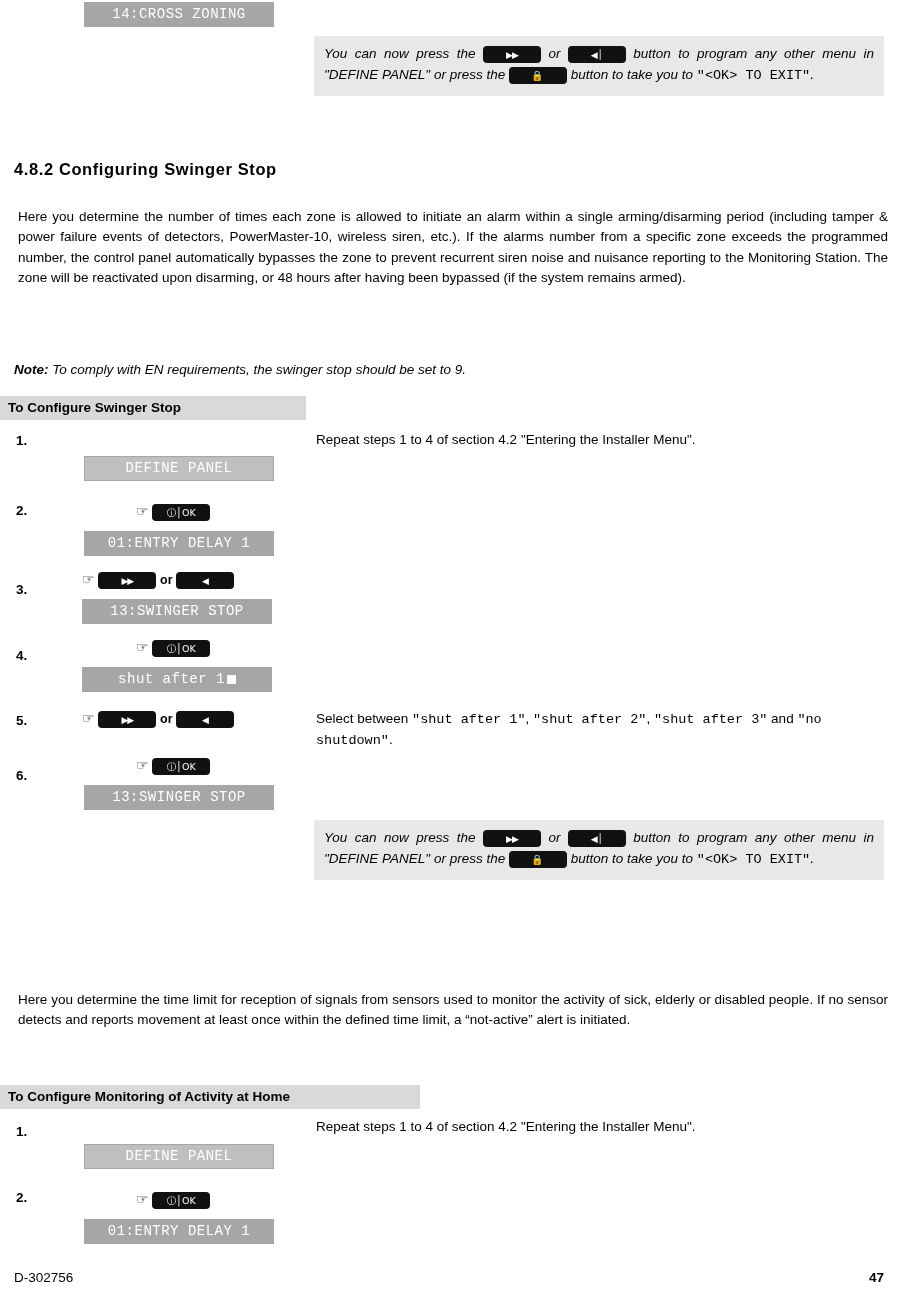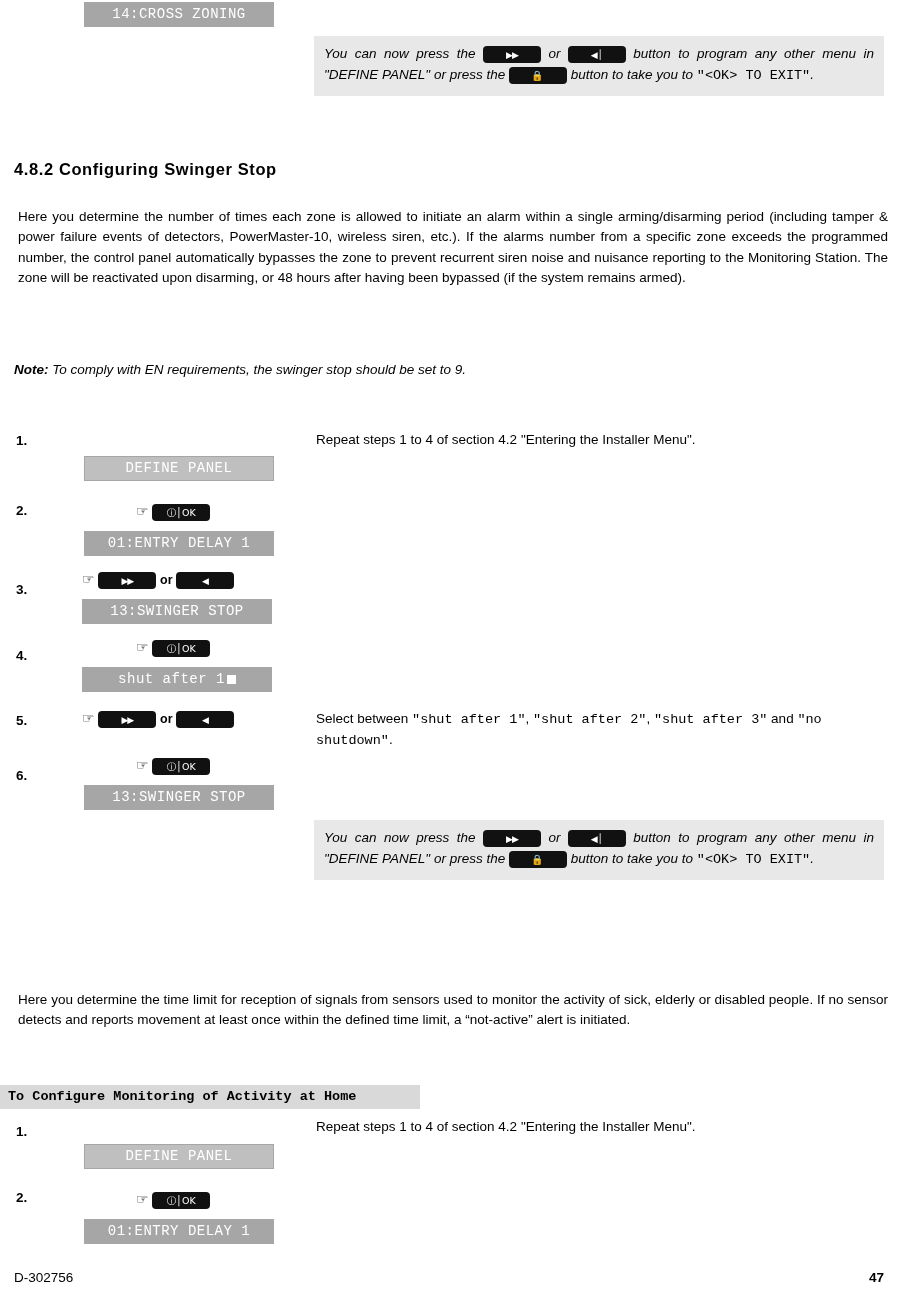--- a/index.html
+++ b/index.html
@@ -121,20 +121,21 @@
 
   <h2 class="section abs" style="left:14px; top:160px;">4.8.2 Configuring Swinger Stop</h2>
 
   <p class="body abs" style="left:14px; top:203px; width:870px;">Here you determine the number of times each zone is allowed to initiate an alarm within a single arming/disarming period (including tamper &amp; power failure events of detectors, PowerMaster-10, wireless siren, etc.). If the alarms number from a specific zone exceeds the programmed number, the control panel automatically bypasses the zone to prevent recurrent siren noise and nuisance reporting to the Monitoring Station. The zone will be reactivated upon disarming, or 48 hours after having been bypassed (if the system remains armed).</p>
 
 
   <div class="abs" style="left:14px; top:362px; width:870px;">
     <b style="font-style:italic;">Note:</b><i> To comply with EN requirements, the swinger stop should be set to 9.</i>
   </div>
 
+  <div class="abs banner" style="left:0px; top:396px; width:306px;">To Configure Swinger Stop</div>
 
   <div class="abs" style="left:316px; top:432px;">Repeat steps 1 to 4 of section 4.2 "Entering the Installer Menu".</div>
 
   <div class="abs step-num" style="left:16px; top:433px;">1.</div>
   <div class="abs" style="left:84px; top:456px;">
     <div class="lcd light">DEFINE PANEL</div>
   </div>
 
   <div class="abs step-num" style="left:16px; top:503px;">2.</div>
   <div class="abs" style="left:136px; top:503px;">
@@ -195,21 +196,21 @@
     <span> or press the </span>
     <span class="key lock"></span>
     <span> button to take you to </span>
     <span class="mono">"&lt;OK&gt; TO EXIT"</span><span>.</span>
   </div>
 
 
   <p class="body abs" style="left:14px; top:986px; width:870px;">Here you determine the time limit for reception of signals from sensors used to monitor the activity of sick, elderly or disabled people. If no sensor detects and reports movement at least once within the defined time limit, a “not-active” alert is initiated.</p>
 
 
-  <div class="abs banner" style="left:0px; top:1085px; width:420px;font-family:Liberation Mono, monospace;">To Configure Monitoring of Activity at Home</div>
+  <div class="abs banner" style="left:0px; top:1085px; width:420px;">To Configure Monitoring of Activity at Home</div>
 
   <div class="abs" style="left:316px; top:1119px;">Repeat steps 1 to 4 of section 4.2 "Entering the Installer Menu".</div>
 
   <div class="abs step-num" style="left:16px; top:1124px;">1.</div>
   <div class="abs" style="left:84px; top:1144px;">
     <div class="lcd light">DEFINE PANEL</div>
   </div>
 
   <div class="abs step-num" style="left:16px; top:1190px;">2.</div>
   <div class="abs" style="left:136px; top:1191px;">

